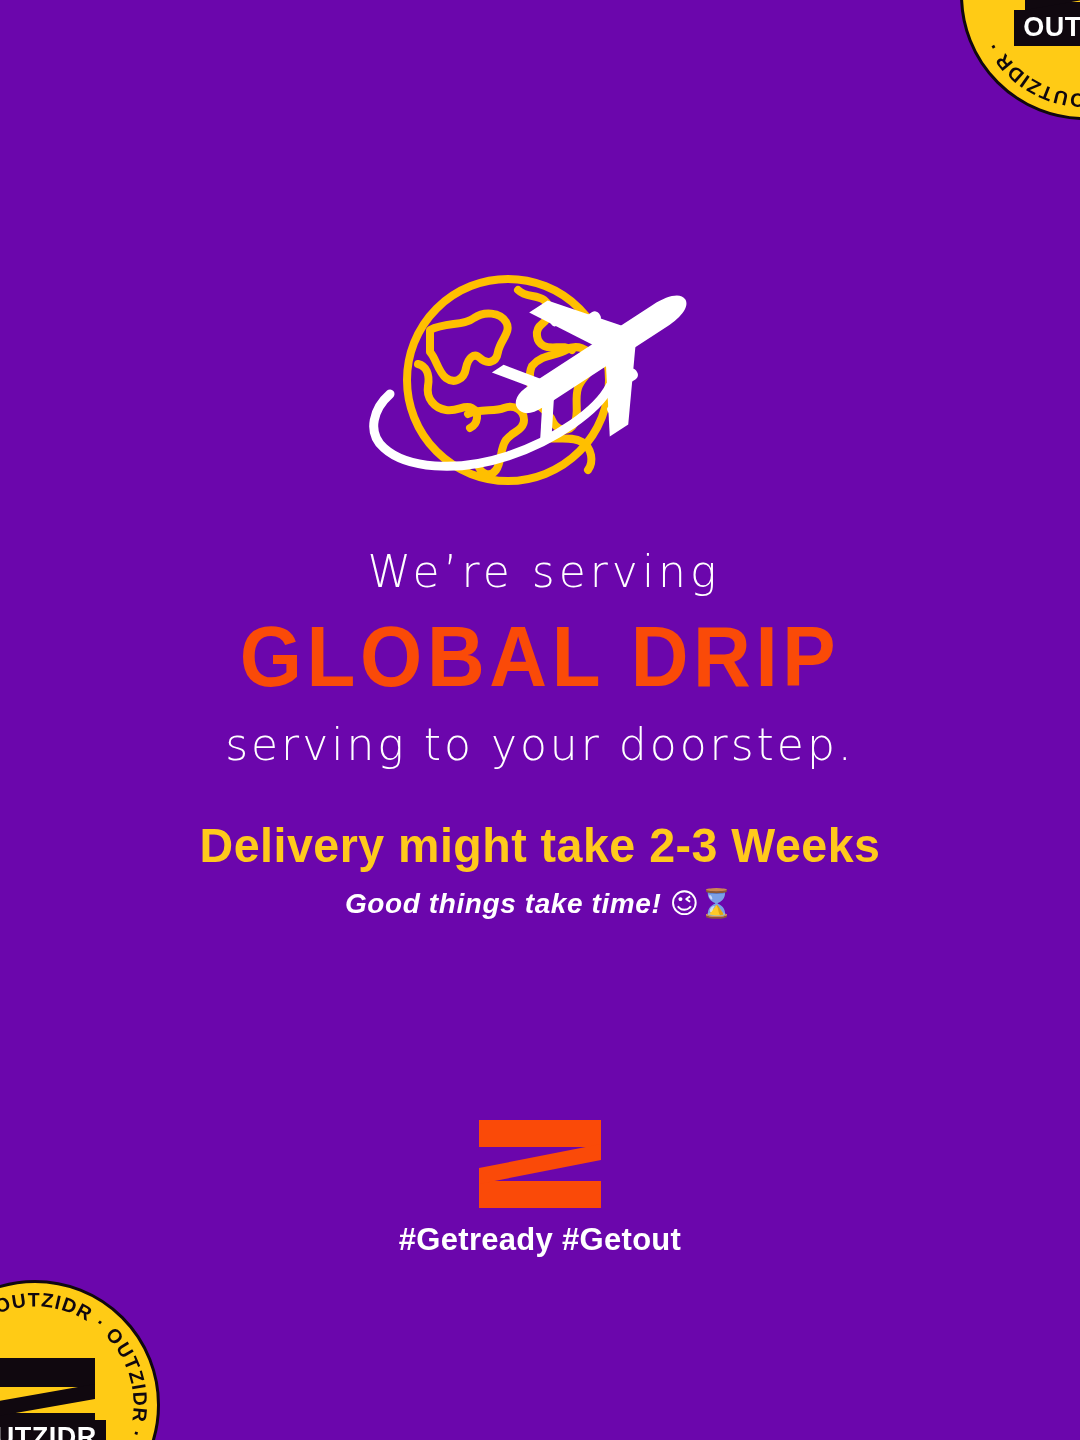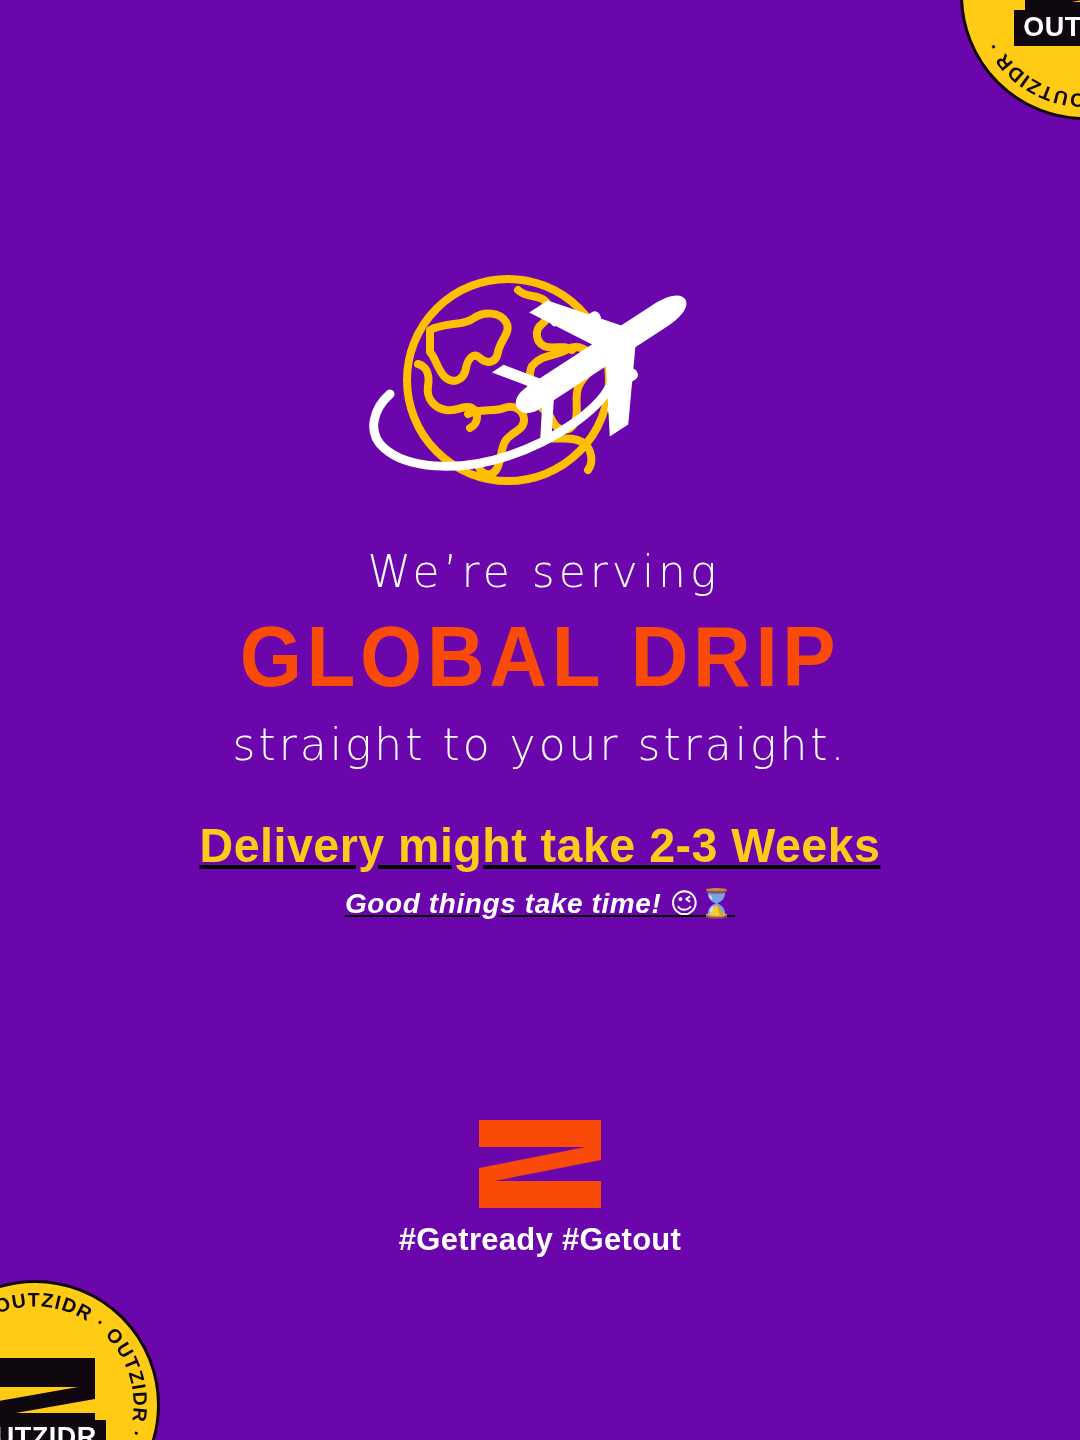--- a/index.html
+++ b/index.html
@@ -122,21 +122,20 @@
     line-height: 1.1;
     margin-top: 18px;
     font-family: "DejaVu Sans", sans-serif;
   }
 
   .delivery {
     position: absolute;
     left: 0; right: 0;
     top: 820px;
     text-align: center;
-    text-decoration: underline;
   }
   .line-delivery {
     color: #FFC91C;
     font-size: 48px;
     font-weight: bold;
     letter-spacing: 0.5px;
     line-height: 1.1;
     transform: scaleX(0.97);
     font-family: "Liberation Sans Narrow", "Liberation Sans", sans-serif;
   }
@@ -274,21 +273,21 @@
         <rect x="6" y="28" width="18" height="12" rx="5" fill="#ffffff"></rect>
         <rect x="-22" y="-58" width="15" height="10" rx="4" fill="#ffffff"></rect>
         <rect x="-22" y="48" width="15" height="10" rx="4" fill="#ffffff"></rect>
       </g>
     </svg>
   </div>
 
   <div class="copy">
     <div class="line-serving">We’re serving</div>
     <div class="line-headline">GLOBAL DRIP</div>
-    <div class="line-doorstep">straight to your straight.</div>
+    <div class="line-doorstep">serving to your doorstep.</div>
   </div>
 
   <div class="delivery">
     <div class="line-delivery">Delivery might take 2-3 Weeks</div>
     <div class="line-goodthings">
       <span>Good things take time!</span>
       <span class="emoji">😉⌛</span>
     </div>
   </div>
 

